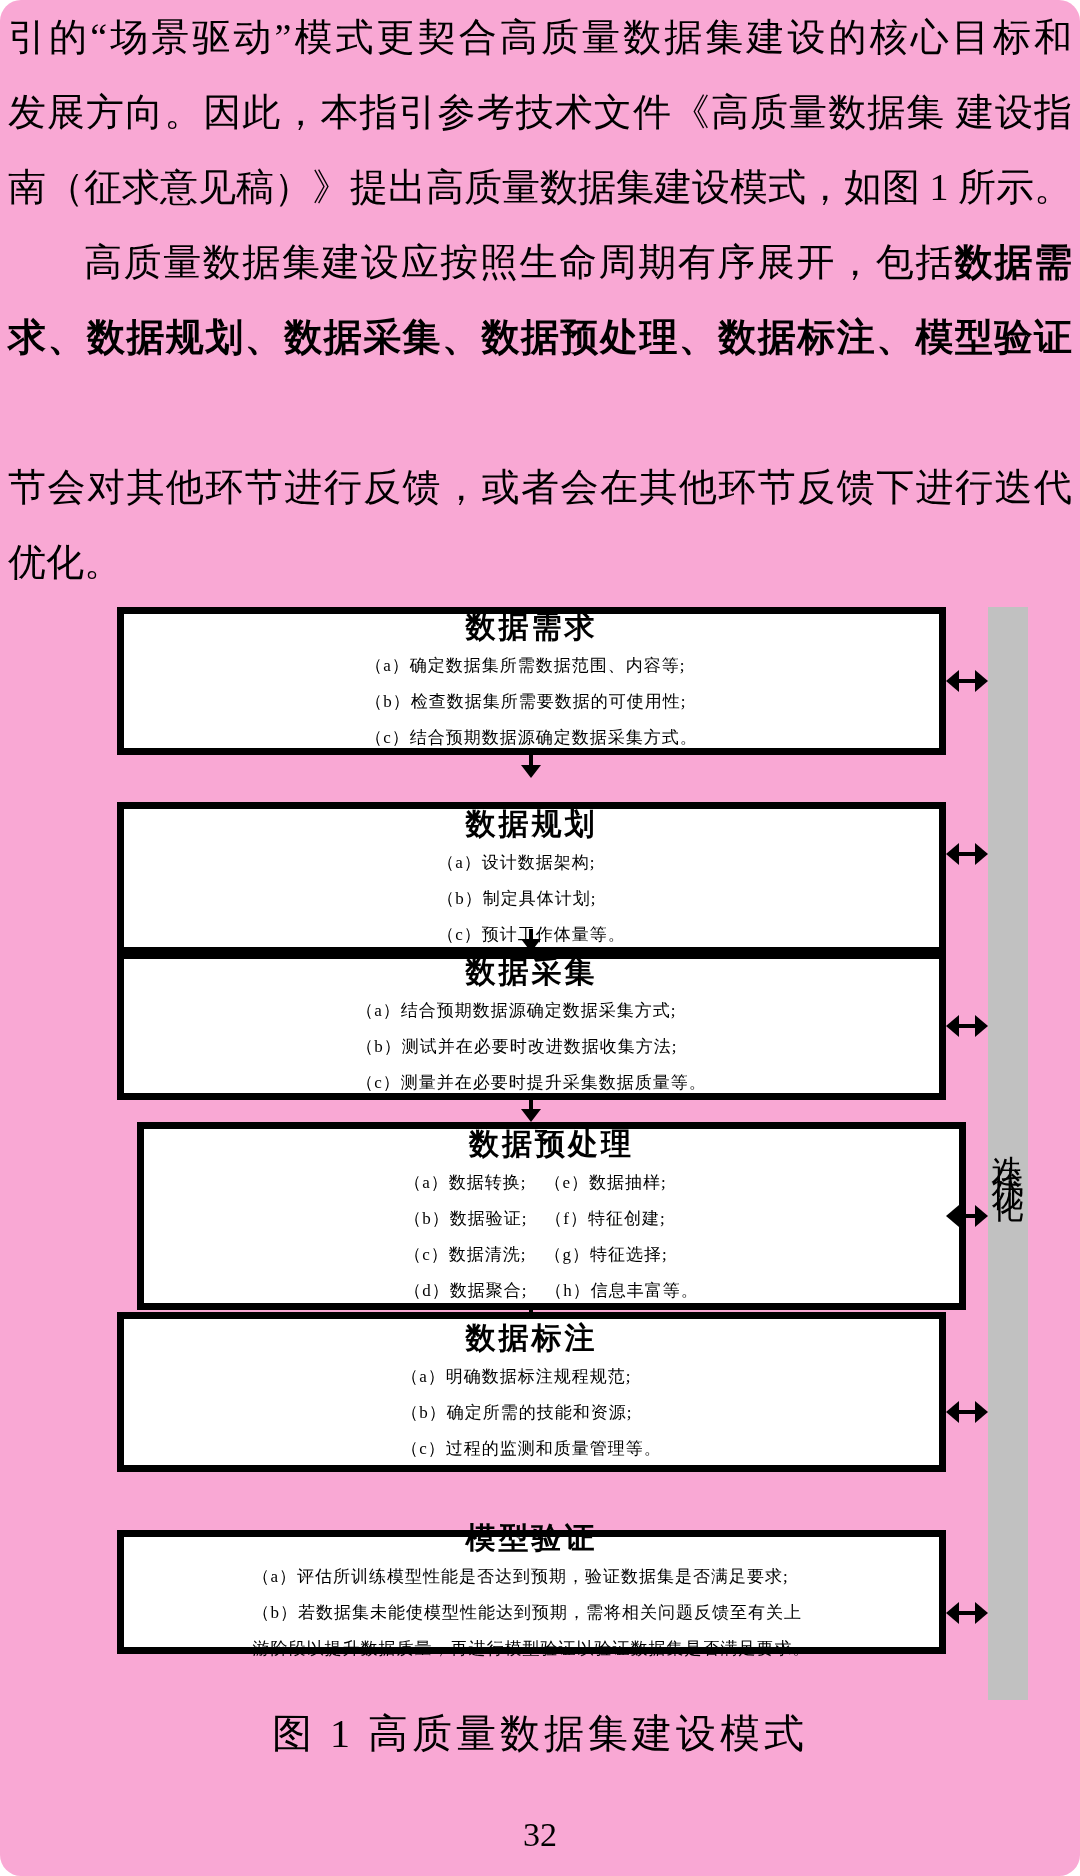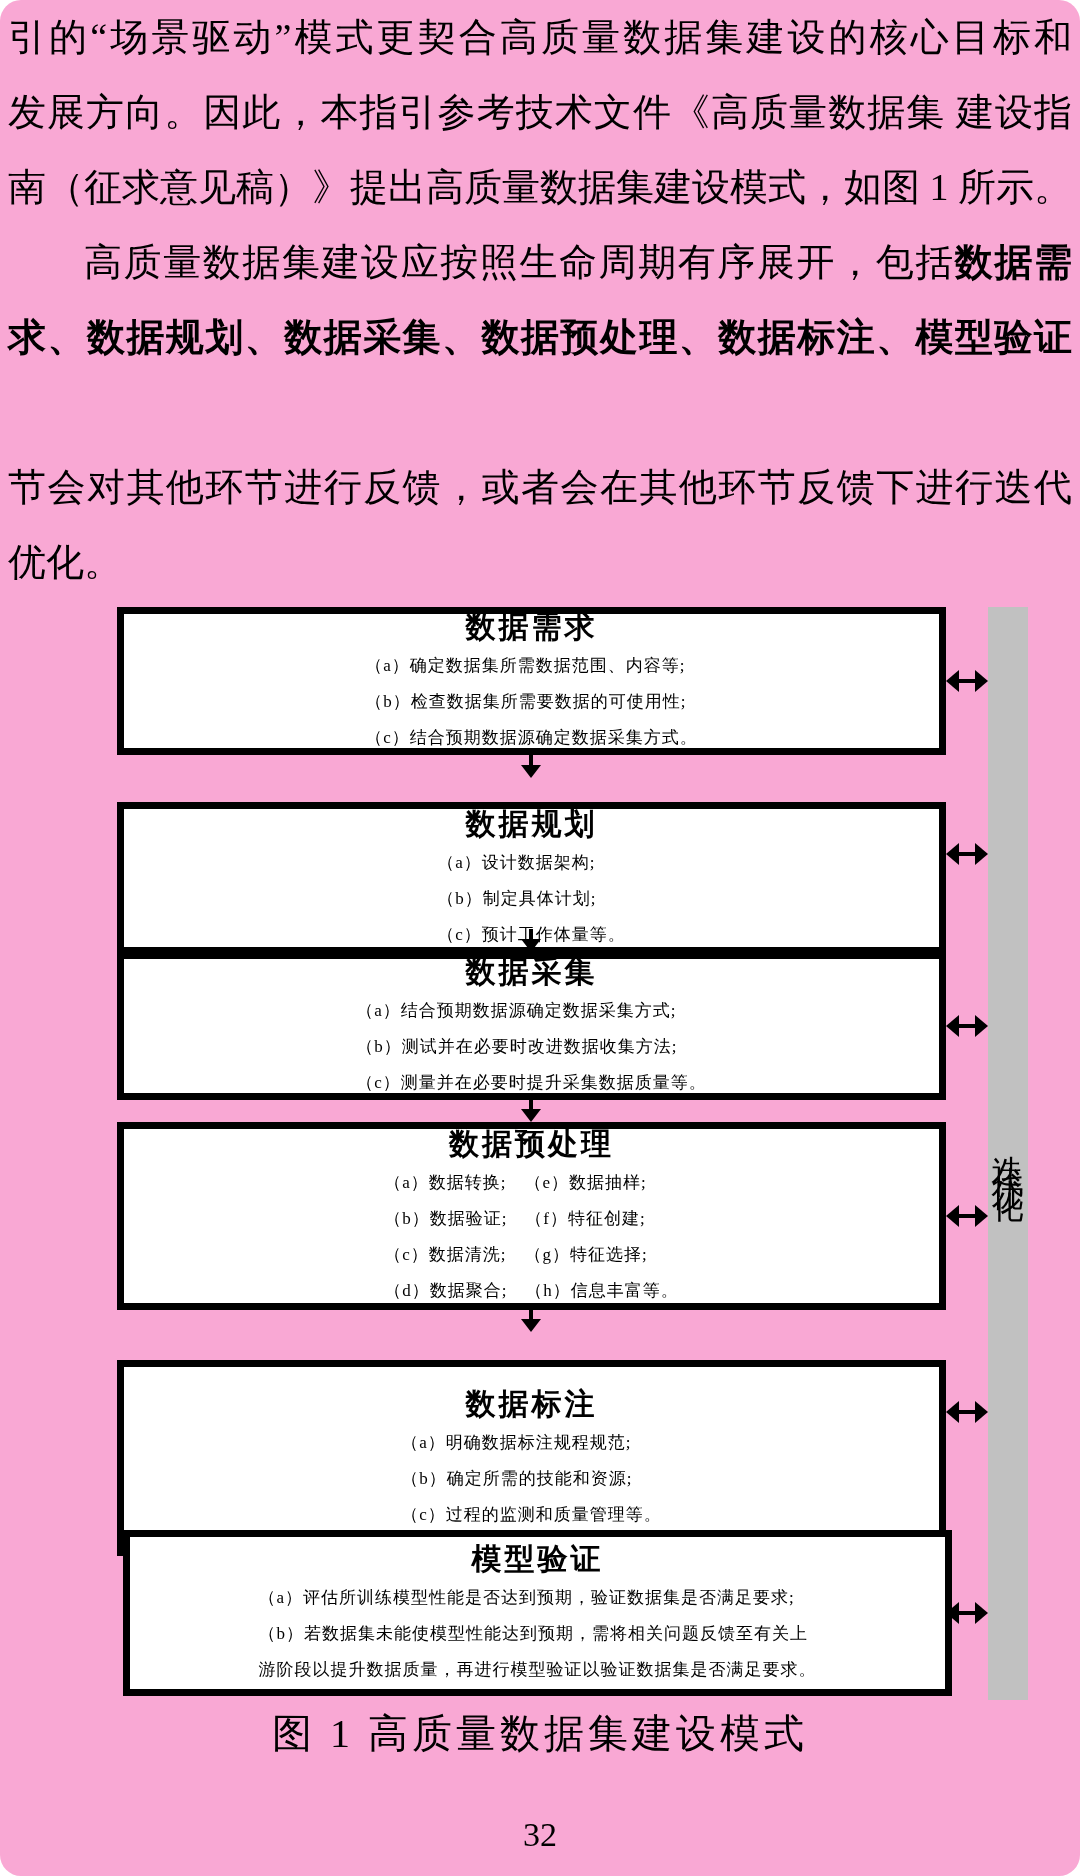--- a/index.html
+++ b/index.html
@@ -97,52 +97,52 @@
       </div>
       <div class="darrow" style="top: 1014px;">
         <div class="hshaft"></div>
         <div class="lhead"></div>
         <div class="rhead"></div>
       </div>
       <div class="varrow" style="top: 1100px; height: 22px;">
         <div class="shaft"></div>
         <div class="vhead"></div>
       </div>
-      <div class="fc-box" style="top: 1122px; height: 188px; border-color: rgb(0, 0, 0);">
+      <div class="fc-box" style="top: 1122px; height: 188px; border-color: rgb(0, 0, 0); margin-left: 20px;">
         <div class="fc-title">数据预处理</div>
         <div class="fc-items">
           <div class="fc-item">（a）数据转换;　（e）数据抽样;</div>
           <div class="fc-item">（b）数据验证;　（f）特征创建;</div>
           <div class="fc-item">（c）数据清洗;　（g）特征选择;</div>
           <div class="fc-item">（d）数据聚合;　（h）信息丰富等。</div>
         </div>
       </div>
       <div class="darrow" style="top: 1204px;">
         <div class="hshaft"></div>
         <div class="lhead"></div>
         <div class="rhead"></div>
       </div>
       <div class="varrow" style="top: 1310px; height: 22px;">
         <div class="shaft"></div>
         <div class="vhead"></div>
       </div>
-      <div class="fc-box" style="top: 1360px; height: 196px; border-color: rgb(0, 0, 0);">
+      <div class="fc-box" style="top: 1312px; height: 160px; border-color: rgb(0, 0, 0);">
         <div class="fc-title">数据标注</div>
         <div class="fc-items">
           <div class="fc-item">（a）明确数据标注规程规范;</div>
           <div class="fc-item">（b）确定所需的技能和资源;</div>
           <div class="fc-item">（c）过程的监测和质量管理等。</div>
         </div>
       </div>
       <div class="darrow" style="top: 1400px;">
         <div class="hshaft"></div>
         <div class="lhead"></div>
         <div class="rhead"></div>
       </div>
-      <div class="fc-box" style="top: 1530px; height: 166px; border-color: rgb(0, 0, 0); margin-left: 6px;">
+      <div class="fc-box" style="top: 1530px; height: 124px; border-color: rgb(0, 0, 0);">
         <div class="fc-title">模型验证</div>
         <div class="fc-items">
           <div class="fc-item">（a）评估所训练模型性能是否达到预期，验证数据集是否满足要求;</div>
           <div class="fc-item">（b）若数据集未能使模型性能达到预期，需将相关问题反馈至有关上</div>
           <div class="fc-item">游阶段以提升数据质量，再进行模型验证以验证数据集是否满足要求。</div>
         </div>
       </div>
       <div class="darrow" style="top: 1601px;">
         <div class="hshaft"></div>
         <div class="lhead"></div>

